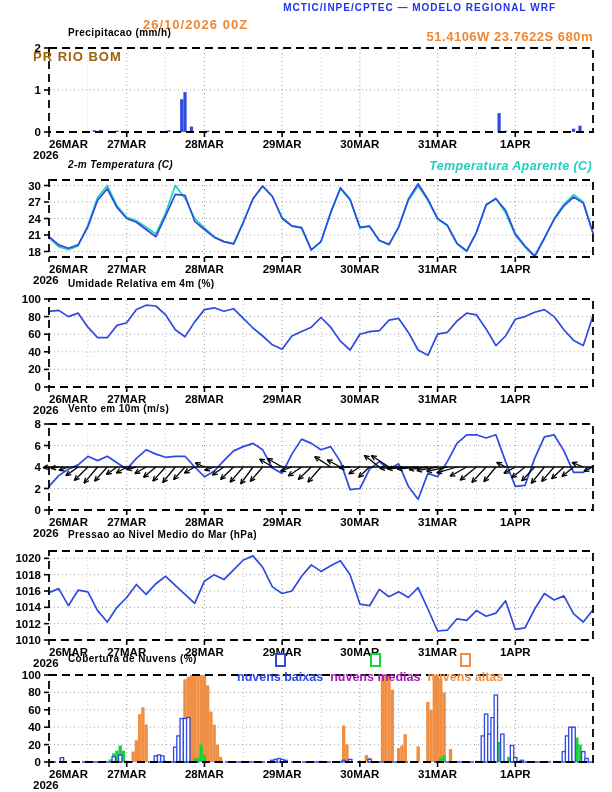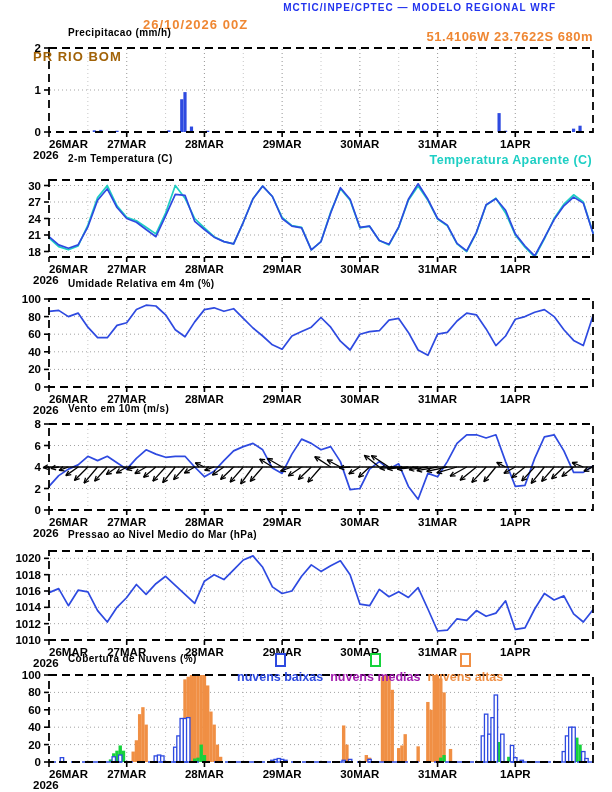--- a/index.html
+++ b/index.html
@@ -6,21 +6,21 @@
   .page{position:relative;width:612px;height:792px;background:#fff;overflow:hidden;
         font-family:"Liberation Sans",sans-serif;-webkit-font-smoothing:antialiased;}
   #chart-svg{position:absolute;left:0;top:0;}
   .hdr1{position:absolute;left:0;top:2px;width:556px;text-align:right;
         font-size:10px;font-weight:bold;letter-spacing:1px;}
   .hdr2{position:absolute;left:33px;top:17px;font-size:13px;font-weight:bold;letter-spacing:1px;}
   .run{position:absolute;left:143px;top:17px;font-size:13px;font-weight:bold;letter-spacing:1px;}
   .coords{position:absolute;right:19px;top:29px;font-size:13px;font-weight:bold;letter-spacing:.5px;margin-left:12px;}
   .ptitle{position:absolute;left:68px;font-size:10px;font-weight:bold;color:#000;letter-spacing:.4px;}
   .rtitle{position:absolute;right:20px;font-size:12.5px;font-weight:bold;letter-spacing:.4px;}
-  .t-precip{top:27px;} .t-temp{top:153px;} .t-rh{top:278px;}
+  .t-precip{top:27px;} .t-temp{top:159px;font-style:italic;} .t-rh{top:278px;}
   .t-wind{top:403px;} .t-pres{top:529px;} .t-clouds{top:653px;}
   .legend{position:absolute;left:237px;top:653px;width:370px;display:flex;gap:7px;
           font-size:12.5px;font-weight:bold;white-space:nowrap;}
   .leg-item{display:flex;align-items:center;gap:3px;flex-direction:column;}
   .leg-sq{display:inline-block;width:7px;height:10px;border:2px solid;background:#fff;}
 </style>
 </head>
 <body>
 
 <div class="page">

